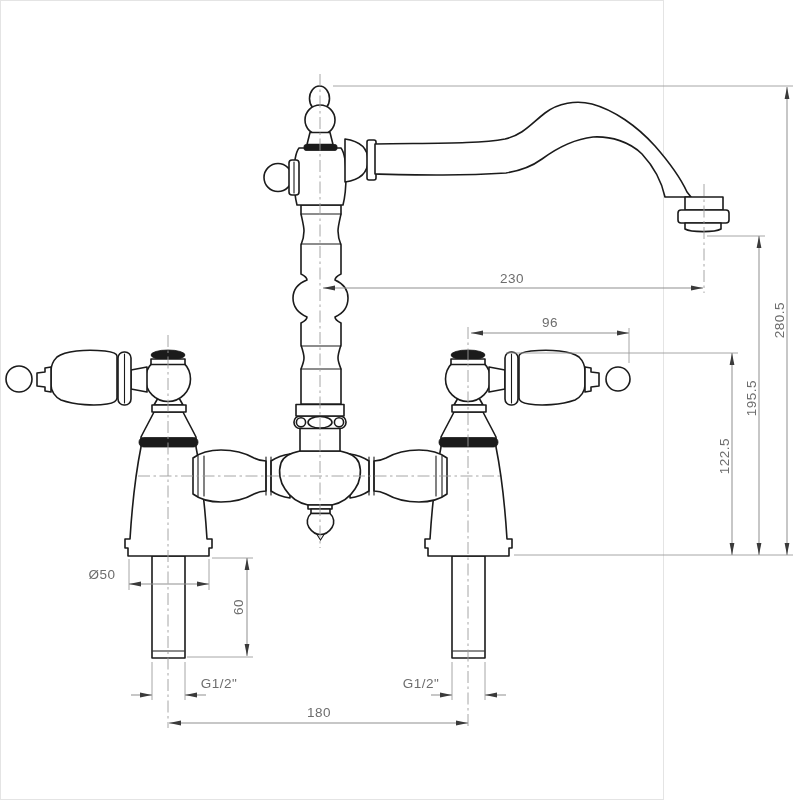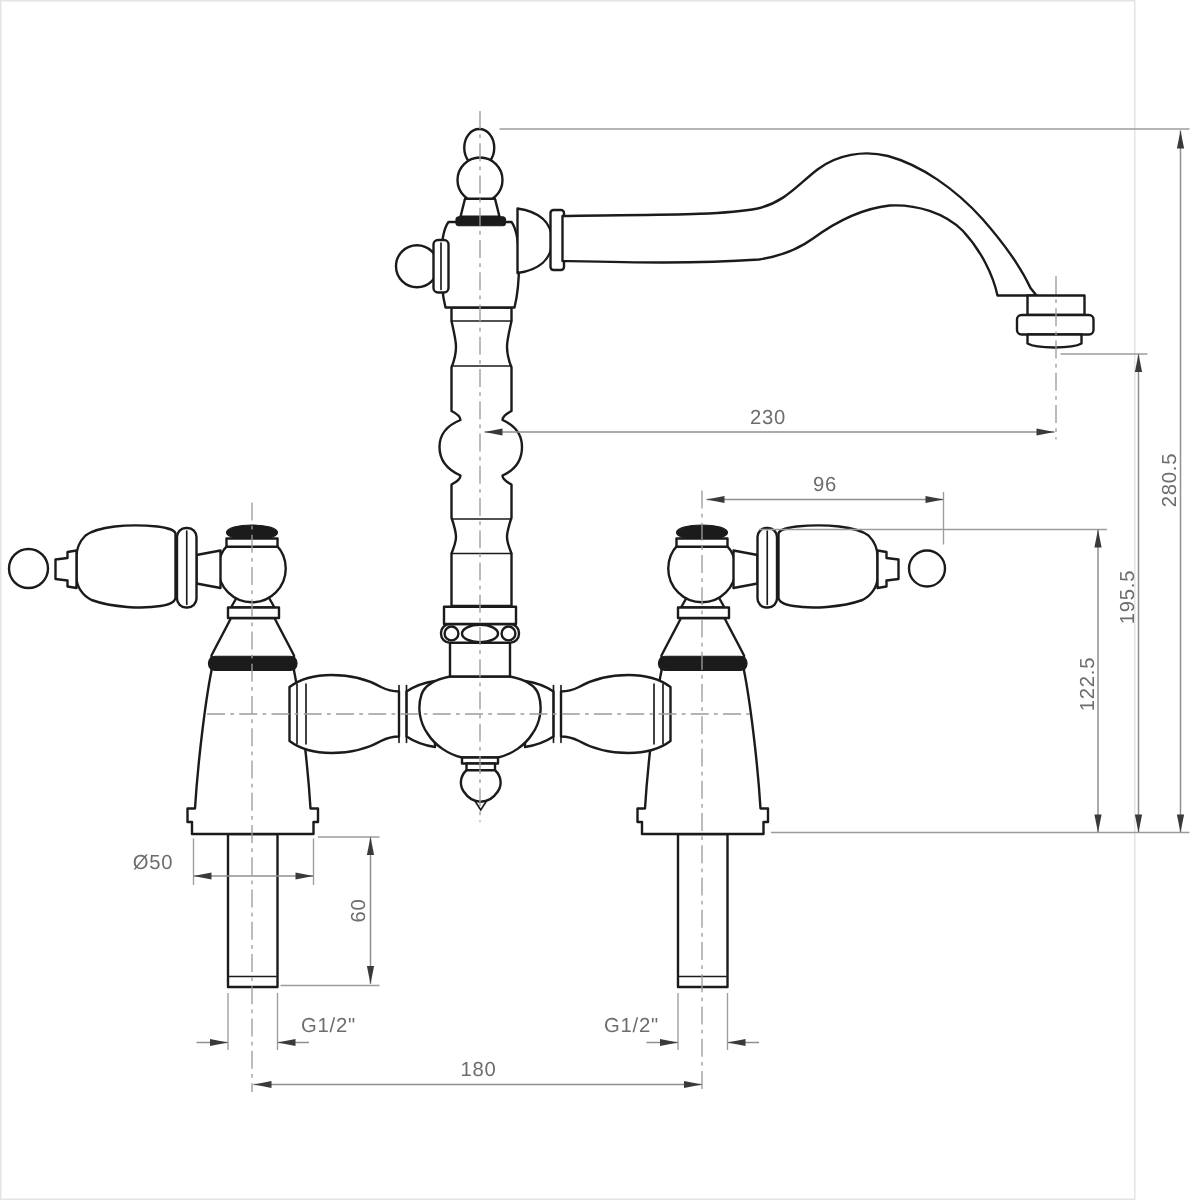--- a/index.html
+++ b/index.html
@@ -1,16 +1,16 @@
 <!DOCTYPE html>
 <html><head>
 <meta charset="utf-8">
 <style>
   html,body{margin:0;padding:0;background:#fff;}
-  .page{width:757px;height:800px;background:#ffffff;position:relative;
+  .page{width:664px;height:800px;background:#ffffff;position:relative;
         box-sizing:border-box;border:1px solid #e4e4e4;
         font-family:"Liberation Sans", sans-serif;}
   svg{display:block;}
   .outline{fill:#ffffff;stroke:#1b1b1b;stroke-width:1.6;stroke-linejoin:round;stroke-linecap:round;}
   .outline-thin{fill:none;stroke:#1b1b1b;stroke-width:1.1;stroke-linecap:round;}
   .solid-dark{fill:#1b1b1b;stroke:#1b1b1b;stroke-width:0.8;}
   .centerline{fill:none;stroke:#9c9c9c;stroke-width:0.9;stroke-dasharray:12 3.5 2.5 3.5;}
   .extline{fill:none;stroke:#9c9c9c;stroke-width:0.9;}
   .dimline{fill:none;stroke:#8f8f8f;stroke-width:1;}
   .arrow{fill:#3a3a3a;stroke:none;}

